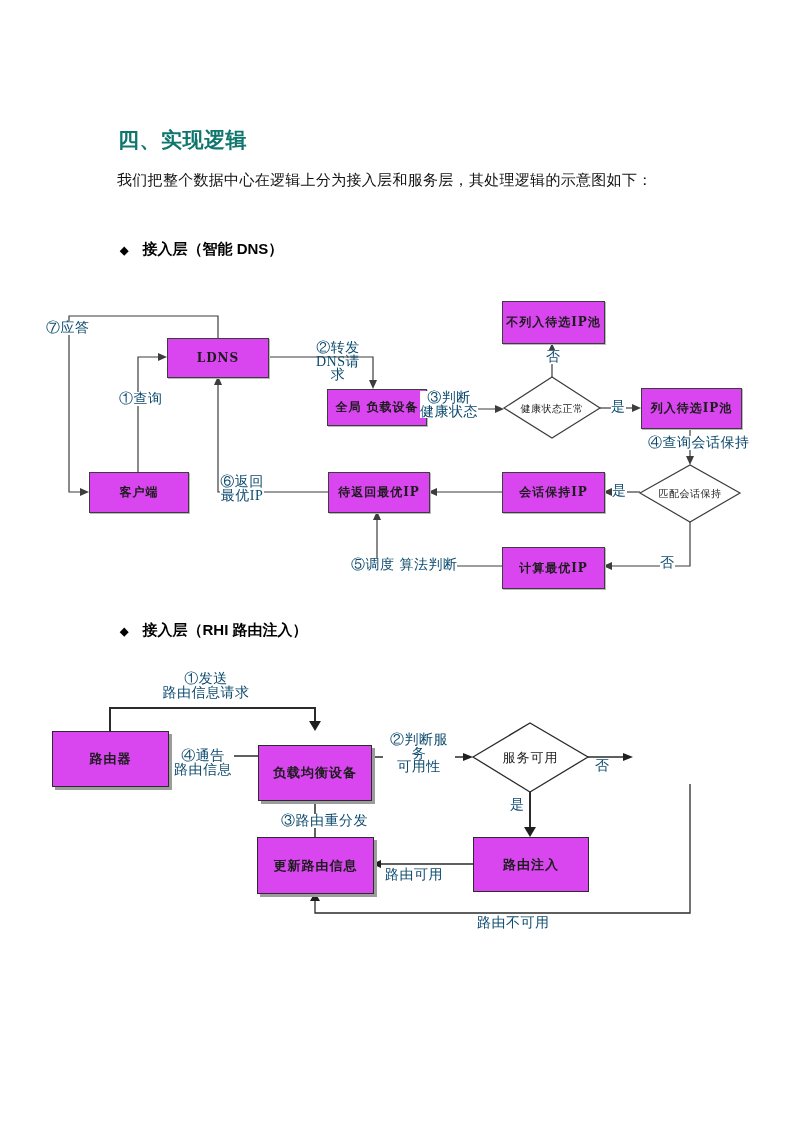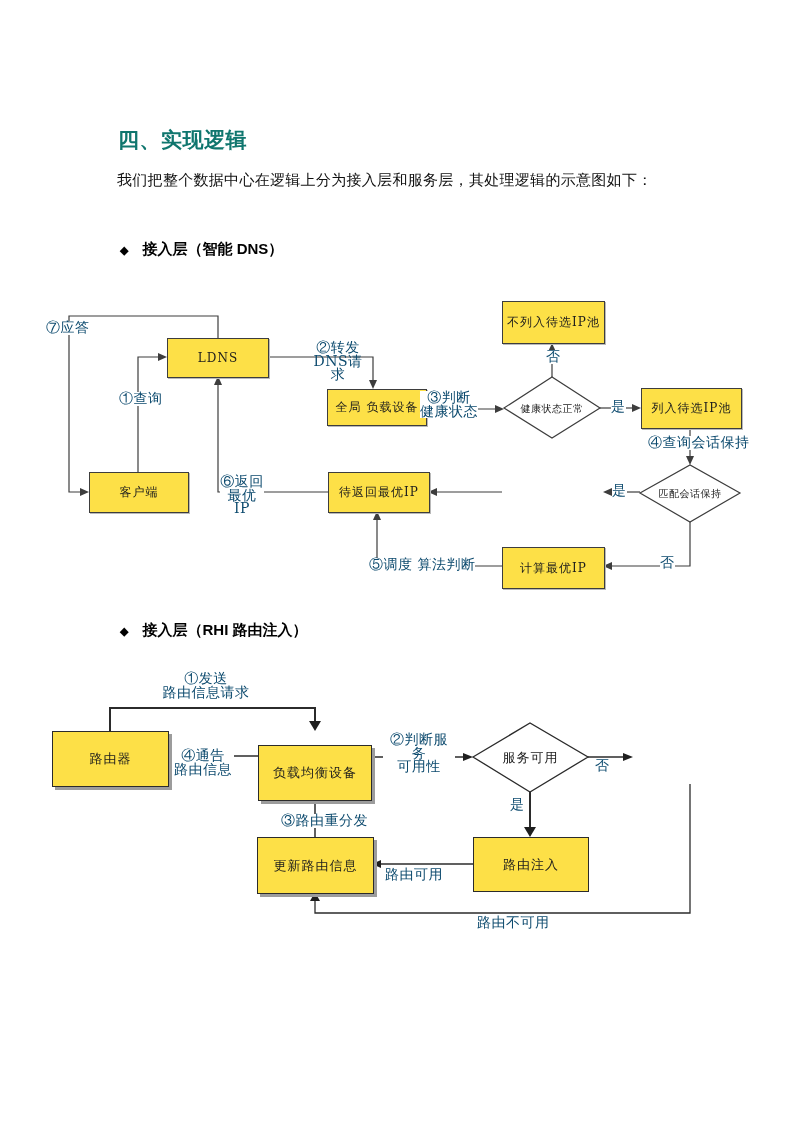--- a/index.html
+++ b/index.html
@@ -4,34 +4,34 @@
 <style>
   html,body{margin:0;padding:0;background:#fff;}
   #page{position:relative;width:793px;height:1122px;background:#ffffff;overflow:hidden;
         font-family:"Liberation Sans",sans-serif;}
   .h1{position:absolute;left:118px;top:126px;font-weight:bold;font-size:21px;color:#0f766e;
       letter-spacing:.5px;}
   .para{position:absolute;left:117px;top:171px;font-size:15px;color:#101010;letter-spacing:.3px;}
   .sec{position:absolute;display:flex;align-items:center;font-weight:bold;font-size:15px;color:#000;}
   .sec .bullet{font-size:11px;margin-right:14px;position:relative;top:1px;}
   svg.wires{position:absolute;left:0;top:0;z-index:1;}
-  .node{position:absolute;z-index:2;background:#fde047;border:1px solid #3d3d3d;
+  .node{position:absolute;z-index:2;background:#d946ef;border:1px solid #3d3d3d;
         box-shadow:1px 1px 0 #b9b9b9;display:flex;align-items:center;justify-content:center;
         font-family:"DejaVu Serif","Liberation Serif",serif;font-size:12px;color:#1c1c1c;
-        letter-spacing:1px;text-align:center;}
+        letter-spacing:1px;text-align:center;font-weight:bold;}
   .node.big{border:1.5px solid #2b2b2b;box-shadow:3px 3px 0 #9c9c9c;font-size:13px;}
   .node.plain{border:1px solid #2b2b2b;box-shadow:none;font-size:13px;}
   .dtext{position:absolute;z-index:3;text-align:center;
          font-family:"DejaVu Serif","Liberation Serif",serif;color:#1c1c1c;
          font-size:10px;letter-spacing:.5px;}
   .dtext.big{font-size:13px;letter-spacing:1px;}
   .lbl{position:absolute;z-index:3;font-family:"DejaVu Serif","Liberation Serif",serif;
        font-size:14px;color:#0c4a6e;line-height:13.5px;white-space:pre-line;letter-spacing:.5px;}
   .bg{background:#fff;}
-  .ctr{text-align:center;}
+  .ctr{text-align:center;font-family:Liberation Serif, serif;}
 </style>
 </head>
 <body>
 
 <div id="page">
 
   <div class="h1">四、实现逻辑</div>
   <div class="para">我们把整个数据中心在逻辑上分为接入层和服务层，其处理逻辑的示意图如下：</div>
   <div class="sec" style="left:120px;top:240px;">
     <span class="bullet">◆</span>
@@ -99,40 +99,41 @@
     </g>
     <g fill="#ffffff" stroke="#2b2b2b" stroke-width="1.3">
       <polygon points="473,757 530,723 588,757 530,792"></polygon>
     </g>
   </svg>
 
   <div class="node" style="left:167px;top:338px;width:100px;height:38px;">LDNS</div>
   <div class="node" style="left:327px;top:389px;width:98px;height:35px;">全局 负载设备</div>
   <div class="node" style="left:502px;top:301px;width:101px;height:41px;">不列入待选IP池</div>
   <div class="node" style="left:641px;top:388px;width:99px;height:39px;">列入待选IP池</div>
+  <div class="node" style="left:502px;top:472px;width:101px;height:39px;">会话保持IP</div>
   <div class="node" style="left:328px;top:472px;width:100px;height:39px;">待返回最优IP</div>
   <div class="node" style="left:89px;top:472px;width:98px;height:39px;">客户端</div>
   <div class="node" style="left:502px;top:547px;width:101px;height:40px;">计算最优IP</div>
 
   <div class="dtext" style="left:504px;top:402px;width:96px;">健康状态正常</div>
   <div class="dtext" style="left:640px;top:487px;width:100px;">匹配会话保持</div>
 
   <div class="lbl bg" style="left:46px;top:321px;">⑦应答</div>
   <div class="lbl bg" style="left:119px;top:392px;">①查询</div>
   <div class="lbl ctr" style="left:311px;top:341px;width:54px;">②转发
 DNS请求</div>
   <div class="lbl bg ctr" style="left:420px;top:391px;width:58px;">③判断
 健康状态</div>
   <div class="lbl bg" style="left:546px;top:350px;">否</div>
   <div class="lbl bg" style="left:611px;top:400px;">是</div>
   <div class="lbl bg" style="left:648px;top:436px;">④查询会话保持</div>
   <div class="lbl bg" style="left:612px;top:484px;">是</div>
   <div class="lbl bg ctr" style="left:220px;top:475px;width:44px;">⑥返回
 最优IP</div>
-  <div class="lbl bg" style="left:369px;top:558px;text-align:right;">⑤调度 算法判断</div>
+  <div class="lbl bg" style="left:351px;top:558px;text-align:right;">⑤调度 算法判断</div>
   <div class="lbl bg" style="left:660px;top:556px;">否</div>
 
   <div class="node big" style="left:52px;top:731px;width:115px;height:54px;">路由器</div>
   <div class="node big" style="left:258px;top:745px;width:112px;height:54px;">负载均衡设备</div>
   <div class="node plain" style="left:473px;top:837px;width:114px;height:53px;">路由注入</div>
   <div class="node big" style="left:257px;top:837px;width:115px;height:55px;">更新路由信息</div>
 
   <div class="dtext big" style="left:473px;top:749px;width:115px;">服务可用</div>
 
   <div class="lbl ctr" style="left:160px;top:672px;width:92px;">①发送

